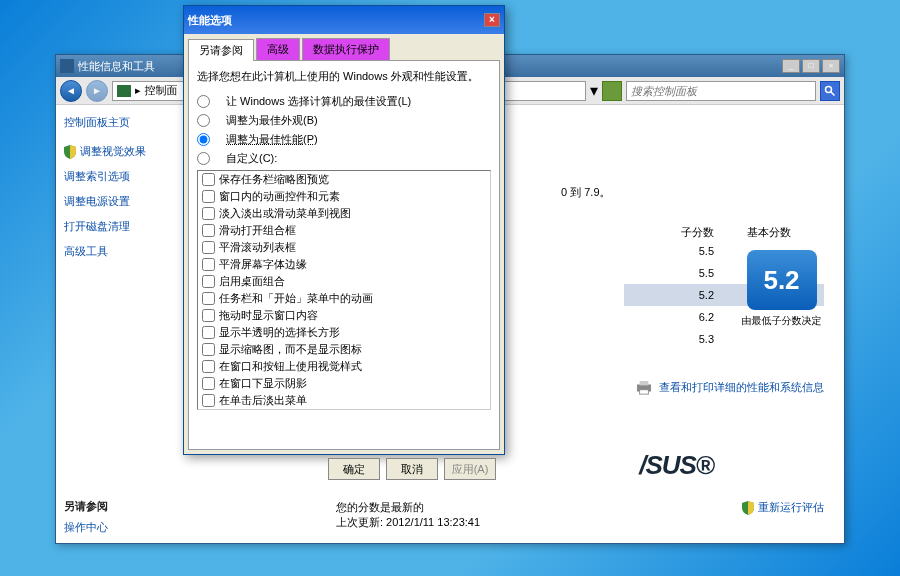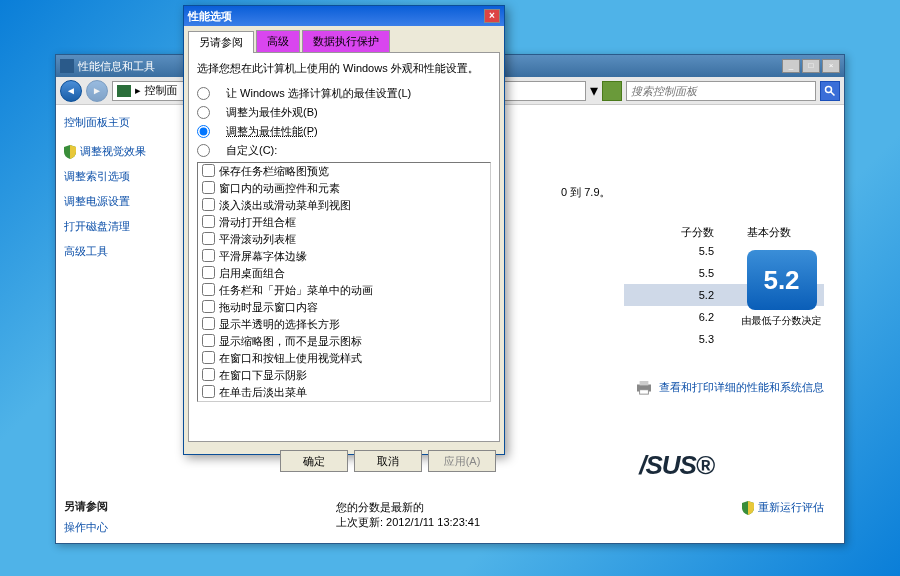--- a/index.html
+++ b/index.html
@@ -42,35 +42,35 @@
 .score-badge .caption { font-size: 10px; text-align: center; margin-top: 4px; }
 .print-link { position: absolute; right: 20px; top: 275px; display: flex; align-items: center; gap: 6px; color: #0a4ea8; cursor: pointer; }
 .print-link .printer-icon { width: 18px; height: 14px; }
 .asus-logo { position: absolute; right: 130px; top: 345px; font-size: 26px; font-weight: bold; font-style: italic; color: #1a2a3a; letter-spacing: -1px; }
 .status-text { position: absolute; left: 155px; top: 395px; font-size: 11px; }
 .rerun-link { position: absolute; right: 20px; top: 395px; display: flex; align-items: center; gap: 4px; color: #0a4ea8; cursor: pointer; }
 .rerun-link .shield-icon { width: 12px; height: 14px; }
 
 
 .dialog { position: absolute; left: 183px; top: 5px; width: 322px; height: 450px; background: #ece9d8; border: 1px solid #0a4e98; box-shadow: 3px 3px 10px rgba(0,0,0,0.4); }
-.dialog-titlebar { height: 20px; background: linear-gradient(#0a5ed8, #3a7ee8); display: flex; align-items: center; padding: 0 4px; color: #fff; font-size: 11px; font-weight: bold; }
+.dialog-titlebar { height: 28px; background: linear-gradient(#0a5ed8, #3a7ee8); display: flex; align-items: center; padding: 0 4px; color: #fff; font-size: 11px; font-weight: bold; }
 .dialog-titlebar .spacer { flex: 1; }
 .dialog-titlebar .close-btn { width: 16px; height: 14px; background: #d44; border: 1px solid #888; cursor: pointer; font-size: 10px; text-align: center; line-height: 12px; color: #fff; }
 .tabs { display: flex; padding: 4px 4px 0 4px; font-size: 11px; }
 .tab { padding: 3px 10px; border: 1px solid #999; border-bottom: none; background: #d946ef; cursor: pointer; margin-right: 2px; }
 .tab.active { background: #fff; position: relative; top: 1px; }
 .tab-panel { margin: 0 4px 4px 4px; border: 1px solid #999; background: #fff; height: 390px; padding: 8px; font-size: 11px; }
 .dialog-instr { margin-bottom: 10px; font-size: 11px; }
 .radio-group label { display: flex; align-items: center; gap: 16px; margin-bottom: 4px; font-size: 11px; cursor: pointer; }
 .radio-group input { margin: 0; }
 .check-list { border: 1px inset #ccc; height: 240px; overflow-y: auto; background: #fff; margin-top: 2px; }
-.check-list label { display: flex; align-items: flex-start; gap: 4px; padding: 1px 4px; font-size: 11px; cursor: pointer; }
+.check-list label { display: flex; align-items: center; gap: 4px; padding: 1px 4px; font-size: 11px; cursor: pointer; }
 .check-list input { margin: 0; }
 .dialog-buttons { display: flex; justify-content: flex-end; gap: 6px; padding: 4px 8px; }
-.dialog-buttons button { width: 68px; height: 22px; font-size: 11px; cursor: pointer; border: 1px solid #888; background: #ece9d8; }
+.dialog-buttons button { width: 52px; height: 22px; font-size: 11px; cursor: pointer; border: 1px solid #888; background: #ece9d8; }
 .dialog-buttons button.disabled { color: #888; }
 </style>
 </head>
 <body>
 
 <div class="main-window">
   <div class="main-titlebar">
     <div class="icon"></div>
     <span>性能信息和工具</span>
     <div class="spacer"></div>

